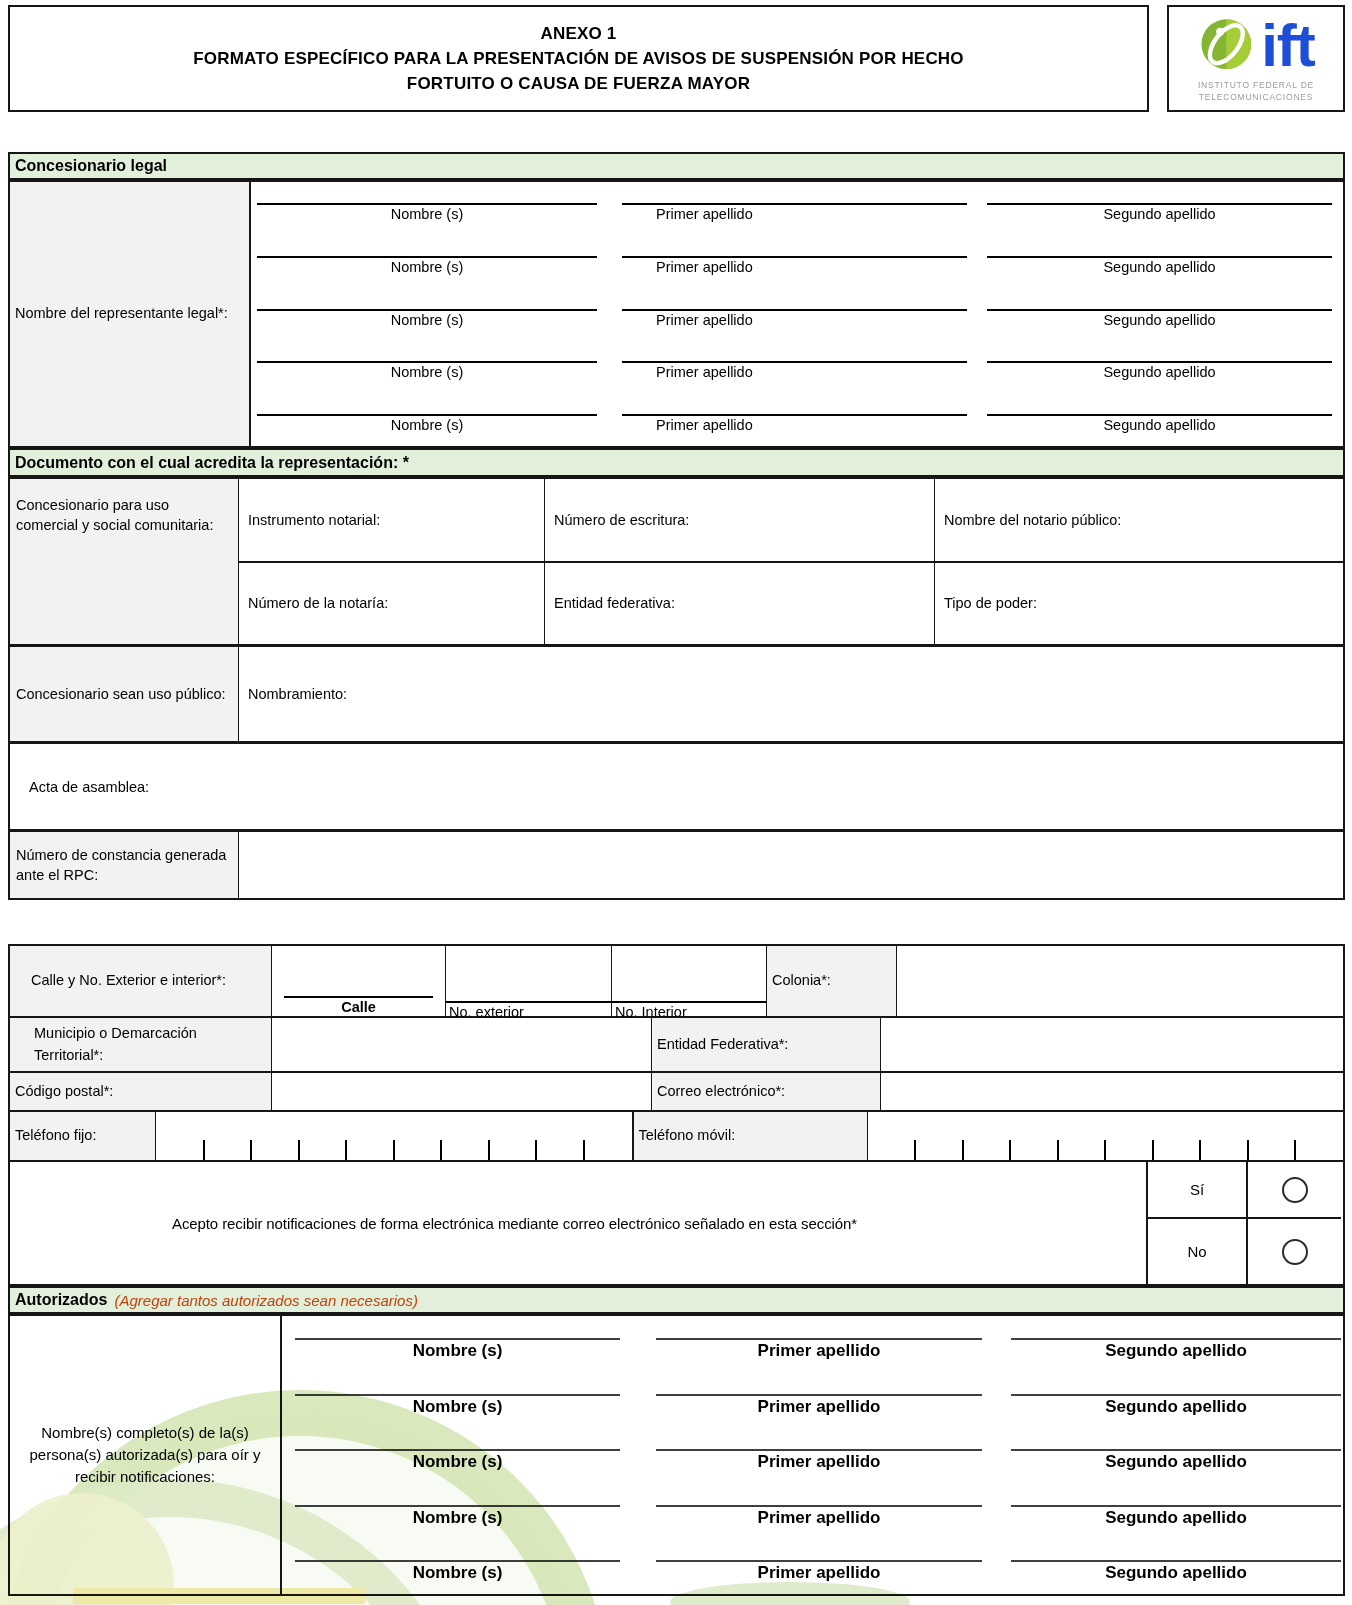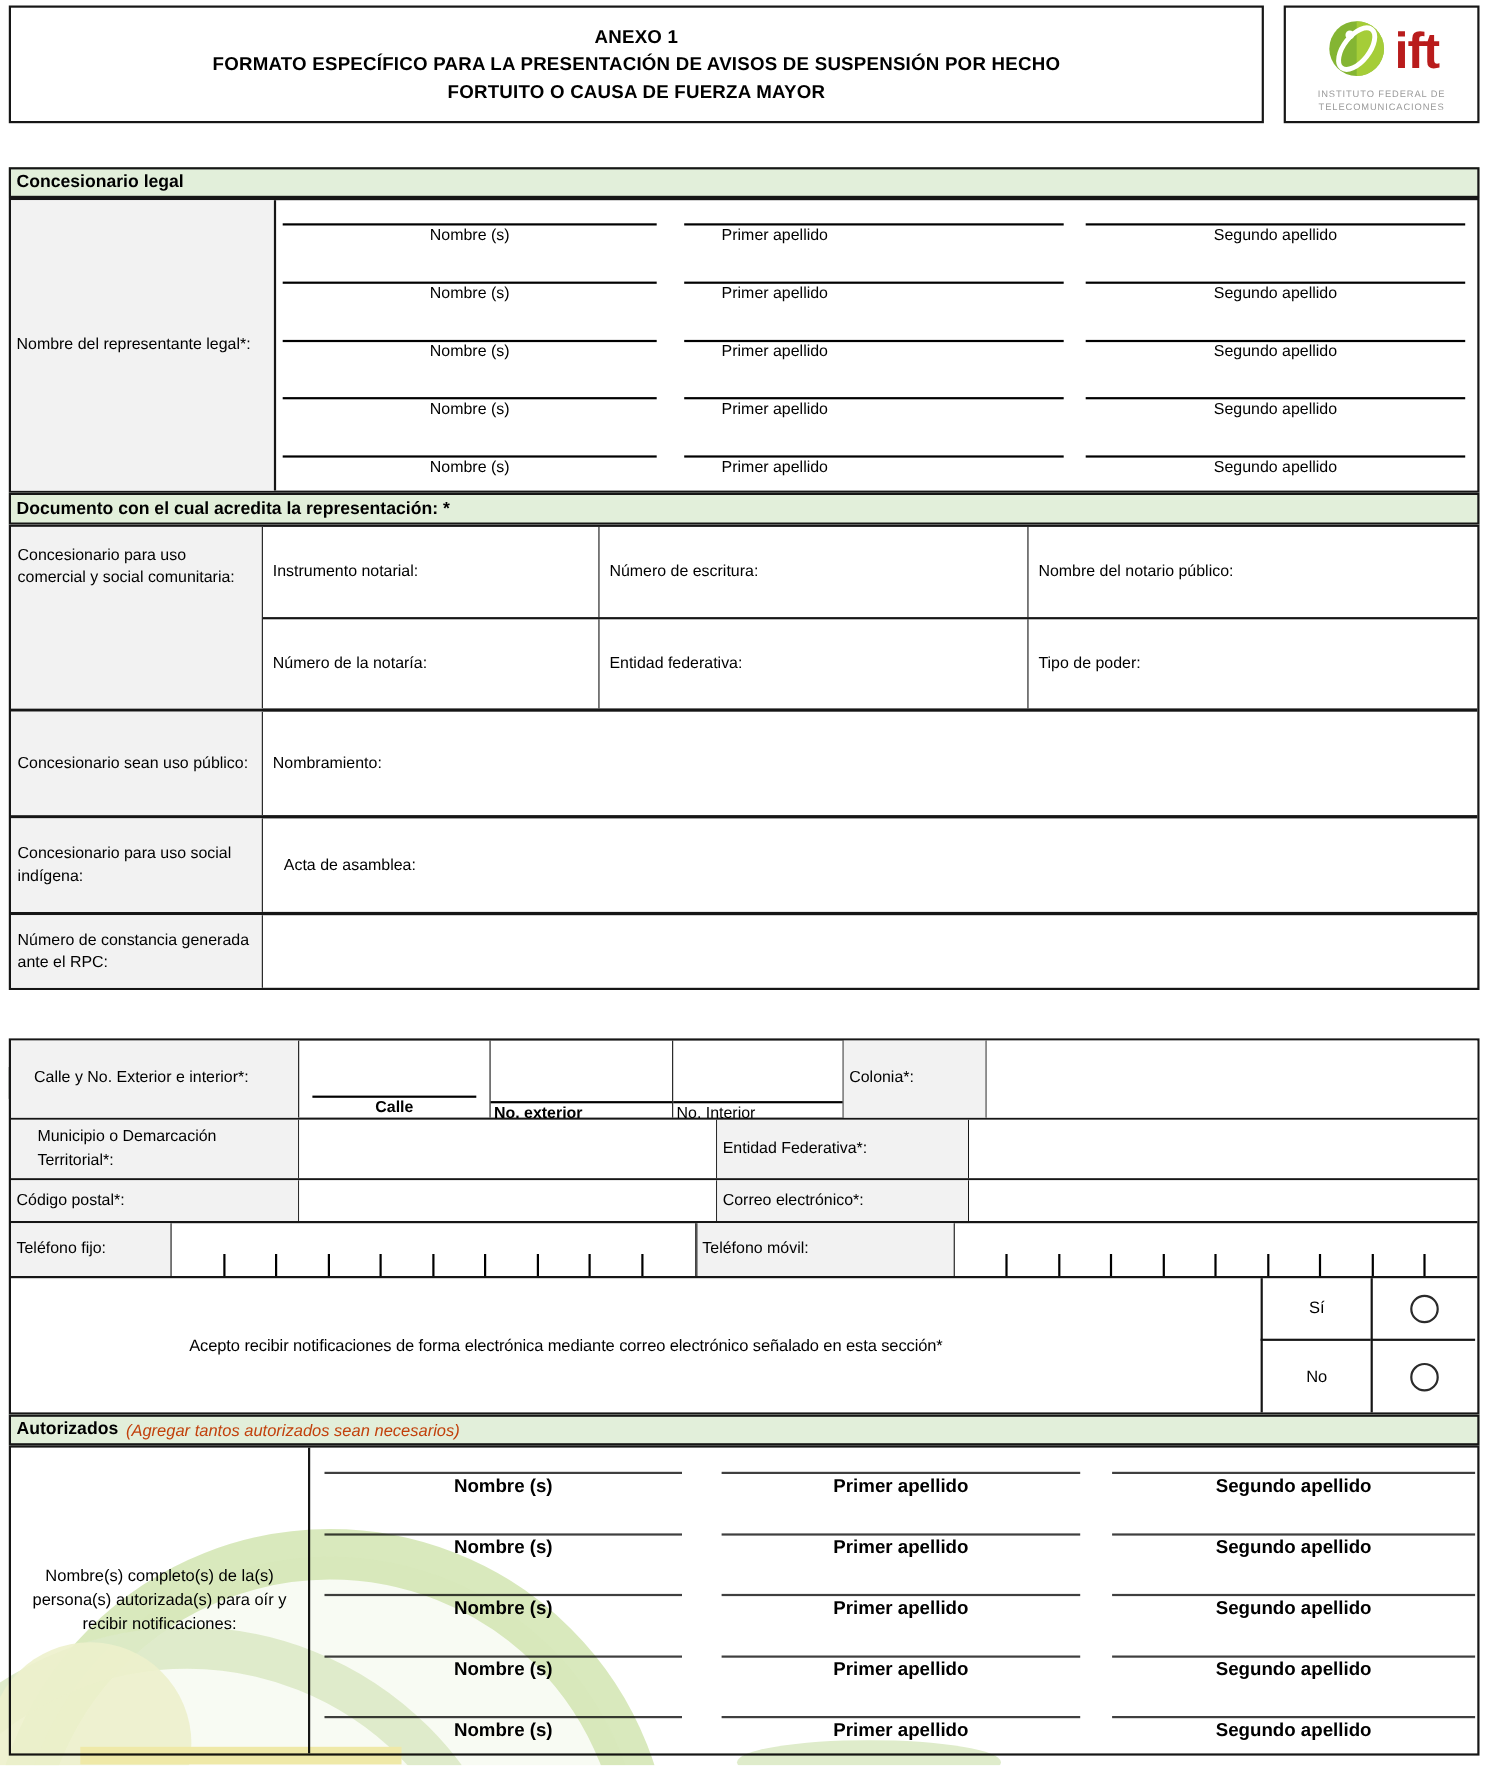--- a/index.html
+++ b/index.html
@@ -89,21 +89,21 @@
   </div>
 
   <div class="abs logo-box">
     <div class="logo-row">
       <svg width="64" height="64" viewBox="0 0 72 72">
         <circle cx="33" cy="34" r="28" fill="#84b533"></circle>
         <path d="M33 6 a28 28 0 0 1 0 56 z" fill="#a8cf38" opacity="0.9"></path>
         <ellipse cx="33" cy="34" rx="13" ry="25" fill="none" stroke="#ffffff" stroke-width="5" transform="rotate(38 33 34)"></ellipse>
         <circle cx="26" cy="20" r="4.5" fill="#ffffff"></circle>
       </svg>
-      <span style="font-size:46px;font-weight:bold;color:#b91c1c;letter-spacing:-1px;line-height:1;">ift</span>
+      <span style="font-size:60px;font-weight:bold;color:#1d4ed8;letter-spacing:-1px;line-height:1;">ift</span>
     </div>
     <div class="logo-caption">
       <div>INSTITUTO FEDERAL DE</div>
       <div>TELECOMUNICACIONES</div>
     </div>
   </div>
 
   <div class="abs greenbar" style="left:8px;top:152px;width:1337px;height:28px;">
     <span class="bt">Concesionario legal</span>
   </div>
@@ -200,41 +200,40 @@
           <div class="docfield" style="width:390px;">Entidad federativa:</div>
           <div class="docfield last">Tipo de poder:</div>
         </div>
       </div>
     </div>
     <div class="docrow hb" style="height:94px;">
       <div class="doclab">Concesionario sean uso público:</div>
       <div class="fieldwide">Nombramiento:</div>
     </div>
     <div class="docrow hb" style="height:85px;">
-      <div class="doclab">Concesionario para uso social indígena:</div>
       <div class="fieldwide" style="padding-left:19px;">Acta de asamblea:</div>
     </div>
     <div class="docrow" style="flex:1;">
       <div class="doclab">Número de constancia generada ante el RPC:</div>
       <div class="fieldwide"></div>
     </div>
   </div>
 
   <div class="abs greenbar" style="left:8px;top:970px;width:1285px;height:29px;">
     <span class="bt">Domicilio para oír y recibir notificaciones</span>
   </div>
   <div class="abs tbl" style="left:8px;top:944px;width:1337px;height:342px;flex-direction:column;">
 
     <div class="domrow" style="height:70px;">
       <div class="dlab" style="width:262px;padding-left:21px;">Calle y No. Exterior e interior*:</div>
       <div class="cellCalle vline">
         <div class="cline"></div>
         <div class="clab">Calle</div>
       </div>
-      <div class="cellCalle vline" style="width:166px;font-weight:bold;">
+      <div class="cellCalle vline" style="width:166px;">
         <div class="cline2"></div>
         <div class="clab2">No. exterior</div>
       </div>
       <div class="cellCalle vline" style="width:155px;">
         <div class="cline2"></div>
         <div class="clab2">No. Interior</div>
       </div>
       <div class="dlab" style="width:130px;">Colonia*:</div>
       <div class="white" style="flex:1;"></div>
     </div>

